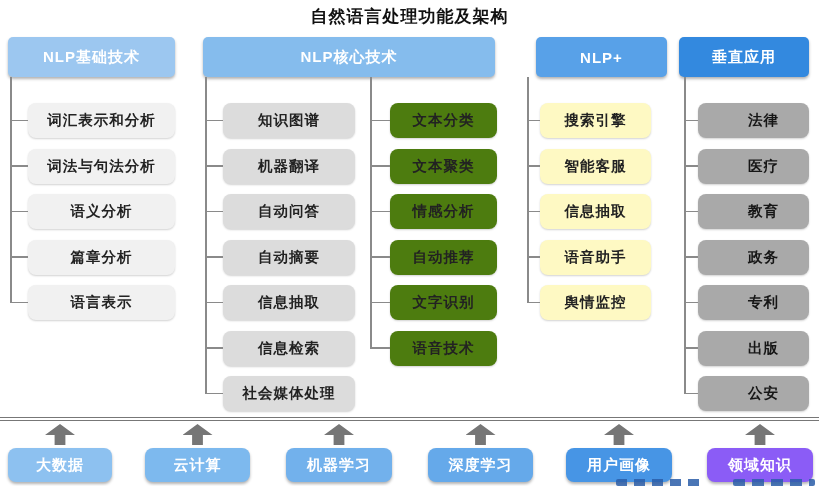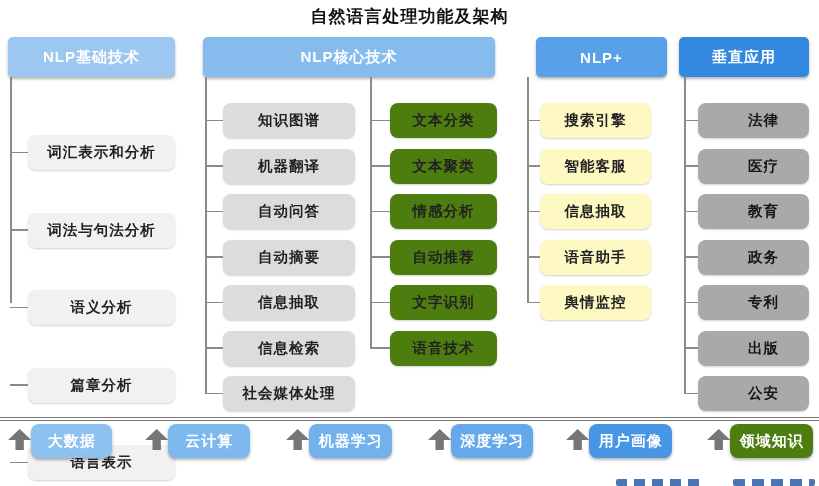--- a/index.html
+++ b/index.html
@@ -28,21 +28,21 @@
   .box{
     position:relative;height:35px;border-radius:8px;
     display:flex;align-items:center;justify-content:center;
     font-size:14.5px;font-weight:600;color:#222;letter-spacing:1px;
     box-shadow:0 1px 2px rgba(0,0,0,0.18);
   }
   .box::before{
     content:"";position:absolute;top:50%;margin-top:-1px;height:1.5px;background:#8a8a8a;
   }
   .col1{left:28px;width:147px;}
-  .col1 .box{background:#f1f1f1;margin-top:32px;}
+  .col1 .box{background:#f1f1f1;}
   .col1 .box::before{left:-18px;width:18px;}
   .col2l{left:223px;width:132px;}
   .col2l .box{background:#dcdcdc;}
   .col2l .box::before{left:-18px;width:18px;}
   .col2r{left:390px;width:107px;}
   .col2r .box{background:#4d7c0f;}
   .col2r .box::before{left:-20px;width:20px;}
   .col3{left:540px;width:111px;}
   .col3 .box{background:#fef9c3;}
   .col3 .box::before{left:-13px;width:13px;}
@@ -55,37 +55,37 @@
   .s2{left:205px;height:317px;}
   .s3{left:370px;height:271px;}
   .s4{left:527px;height:226px;}
   .s5{left:684px;height:317px;}
   
   .sep{
     position:absolute;left:0;top:417px;width:819px;height:2px;
     border-top:1.5px solid #777;border-bottom:1.5px solid #777;
   }
   
-  .found{position:absolute;top:424px;display:flex;flex-direction:row;align-items:center;}
+  .found{position:absolute;top:424px;display:flex;flex-direction:column;align-items:center;}
   .arrow{
     width:30px;height:21px;background:#767676;margin-bottom:3px;
     clip-path:polygon(50% 0,100% 52%,68% 52%,68% 100%,32% 100%,32% 52%,0 52%);
   }
   .fbox{
     width:100%;height:34px;border-radius:8px;
     display:flex;align-items:center;justify-content:center;
     color:#fff;font-size:15px;font-weight:bold;letter-spacing:1px;
     box-shadow:0 2px 3px rgba(0,0,0,0.3);
   }
   .f0{left:8px;width:104px;}   .f0 .fbox{background:#8dc1f0;}
   .f1{left:145px;width:105px;} .f1 .fbox{background:#7db9ee;}
   .f2{left:286px;width:106px;} .f2 .fbox{background:#72b1ec;}
   .f3{left:428px;width:105px;} .f3 .fbox{background:#65a9ea;}
   .f4{left:566px;width:106px;} .f4 .fbox{background:#4795e5;}
-  .f5{left:707px;width:106px;} .f5 .fbox{background:#4d7c0f;}
+  .f5{left:707px;width:106px;} .f5 .fbox{background:#8b5cf6;}
   
   .wm{position:absolute;top:479px;height:7px;overflow:hidden;opacity:0.85;}
   .wm1{left:616px;width:86px;
     background:repeating-linear-gradient(90deg,#2a5da8 0 11px,transparent 11px 18px);
     border-radius:2px;}
   .wm2{left:733px;width:82px;
     background:repeating-linear-gradient(90deg,#2a5da8 0 12px,transparent 12px 19px);
     border-radius:2px;}
 </style>
 </head>

